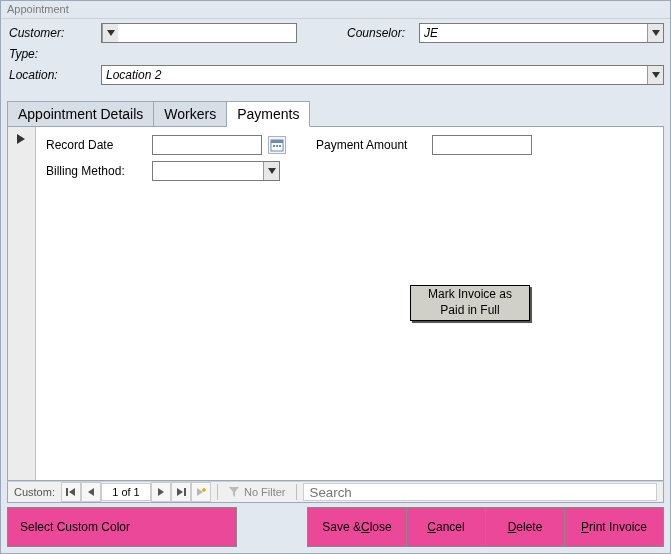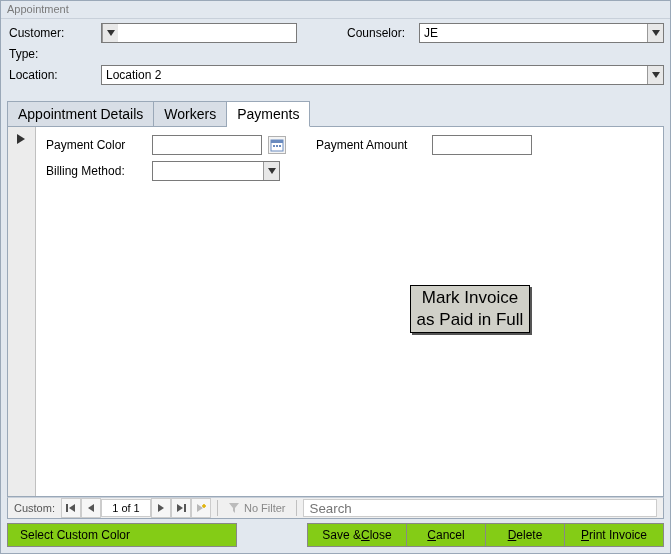--- a/index.html
+++ b/index.html
@@ -24,20 +24,21 @@
   .titlebar {
     height: 18px;
     padding: 2px 6px;
     font-size: 11px;
     color: #7a7a7a;
     background: #e2e8ef;
     border-bottom: 1px solid #c8d0da;
   }
   .form-area {
     padding: 4px 6px 6px 6px;
+    font-style: italic;
   }
   .form-row {
     display: flex;
     align-items: center;
     margin-bottom: 2px;
     gap: 4px;
   }
   .form-label {
     width: 90px;
     padding: 2px 0 2px 2px;
@@ -146,27 +147,27 @@
     width: 18px; height: 18px;
     display:flex; align-items:center; justify-content:center;
     border:1px solid #b0b0b0;
     background:#f4f4f4;
   }
   .mark-btn {
     position: absolute;
     top: 158px;
     left: 374px;
     width: 120px;
-    height: 48px;
+    height: 36px;
     background: #d0d0c8;
     border: 1px solid #000;
     box-shadow: 2px 2px 0 #555;
     text-align: center;
     display:flex; align-items:center; justify-content:center;
-    font-size: 17px;
+    font-size: 12px;
     line-height: 1.3;
     padding: 4px;
   }
   .nav-bar {
     height: 22px;
     border: 1px solid #9aa8b8;
     border-top: 1px solid #c8d0da;
     background: #f0f0f0;
     display: flex;
     align-items: center;
@@ -206,22 +207,22 @@
     margin-right: 6px;
   }
   .footer {
     display: flex;
     align-items: stretch;
     padding: 4px 6px 6px 6px;
     gap: 0;
   }
   .footer-btn {
     border: 1px solid #888;
-    background: #84cc16;
-    height: 24px;
+    background: #ec4899;
+    height: 40px;
     display:flex; align-items:center; justify-content:center;
     font-size: 12px;
     padding: 0 10px;
     cursor: default;
   }
   .footer-spacer { flex:1; }
   .footer .footer-btn + .footer-btn { border-left: 1px solid #888; margin-left:-1px;}
   u.ak { text-decoration: underline; }
 </style>
 </head>
@@ -280,21 +281,21 @@
     <div class="tab-body">
       <div class="record-selector">
         <div class="record-arrow">
           <svg width="10" height="12" viewBox="0 0 10 12">
               <path d="M1 1 L9 6 L1 11 Z" fill="#333"></path>
             </svg>
         </div>
       </div>
       <div class="record-content">
         <div class="field-row">
-          <div class="field-label" style="width:100px">Payment Color</div>
+          <div class="field-label" style="width:100px">Record Date</div>
           <div class="text-input" style="width:110px"></div>
           <div class="date-picker-btn">
             <svg width="14" height="14" viewBox="0 0 14 14">
               <rect x="1" y="2" width="12" height="11" fill="#fff" stroke="#6a8bbf"></rect>
               <rect x="1" y="2" width="12" height="3" fill="#6a8bbf"></rect>
               <rect x="3" y="7" width="2" height="2" fill="#6a8bbf"></rect>
               <rect x="6" y="7" width="2" height="2" fill="#6a8bbf"></rect>
               <rect x="9" y="7" width="2" height="2" fill="#6a8bbf"></rect>
             </svg>
           </div>

